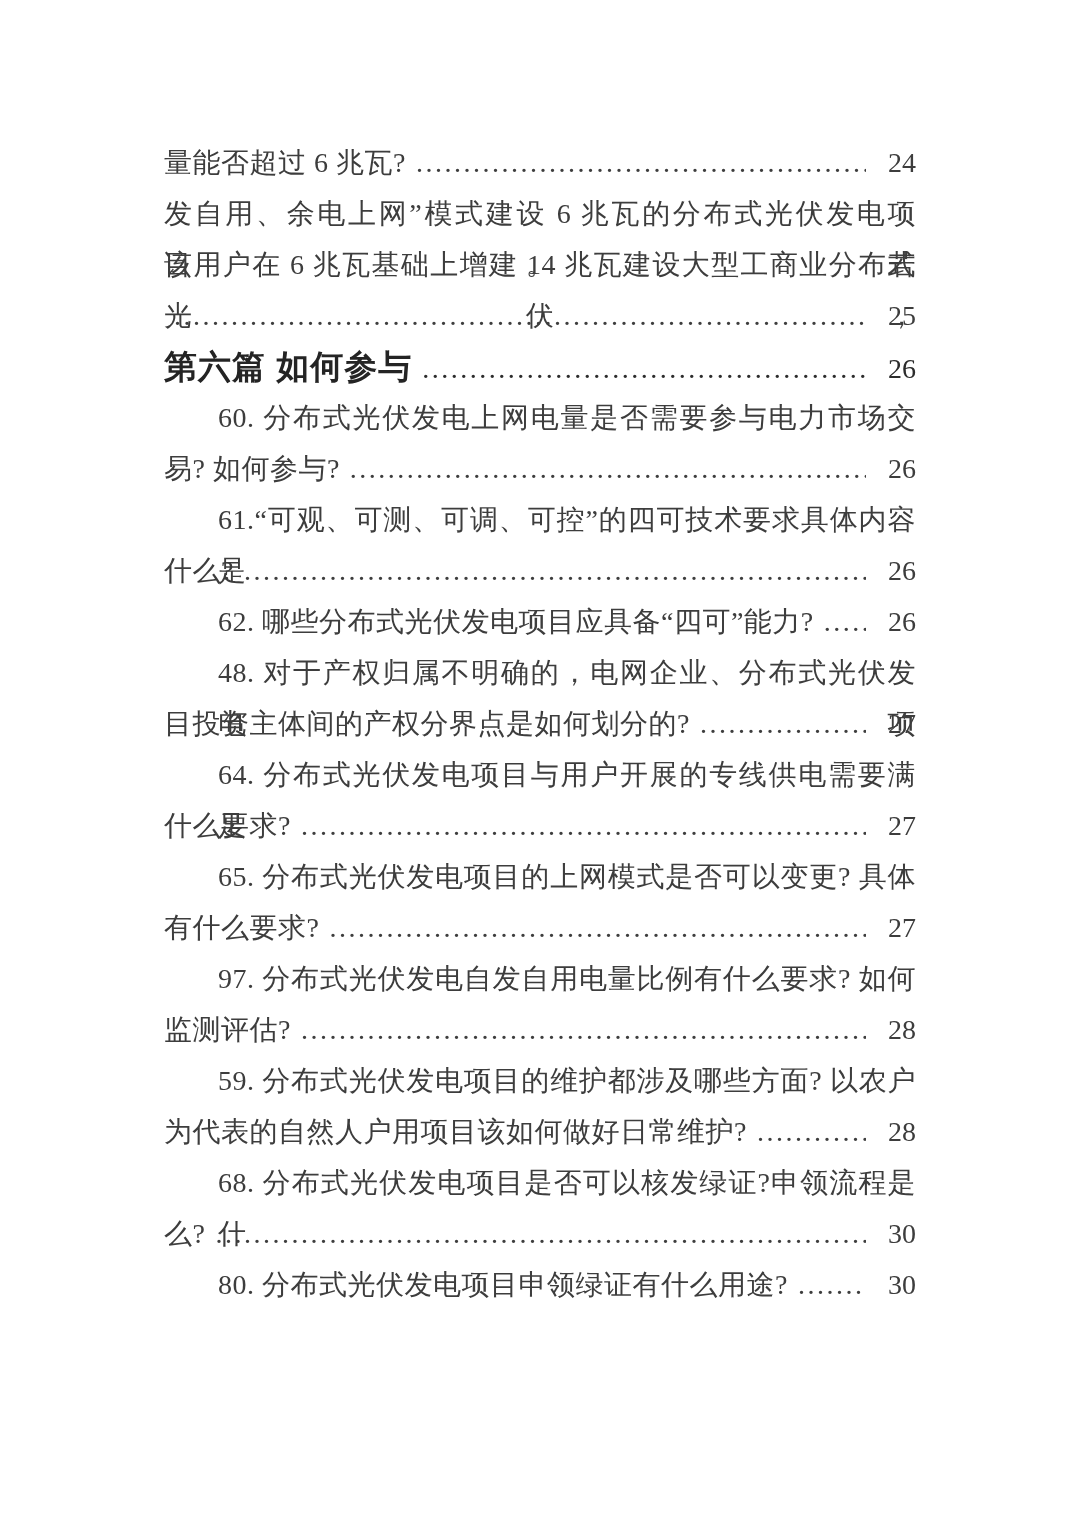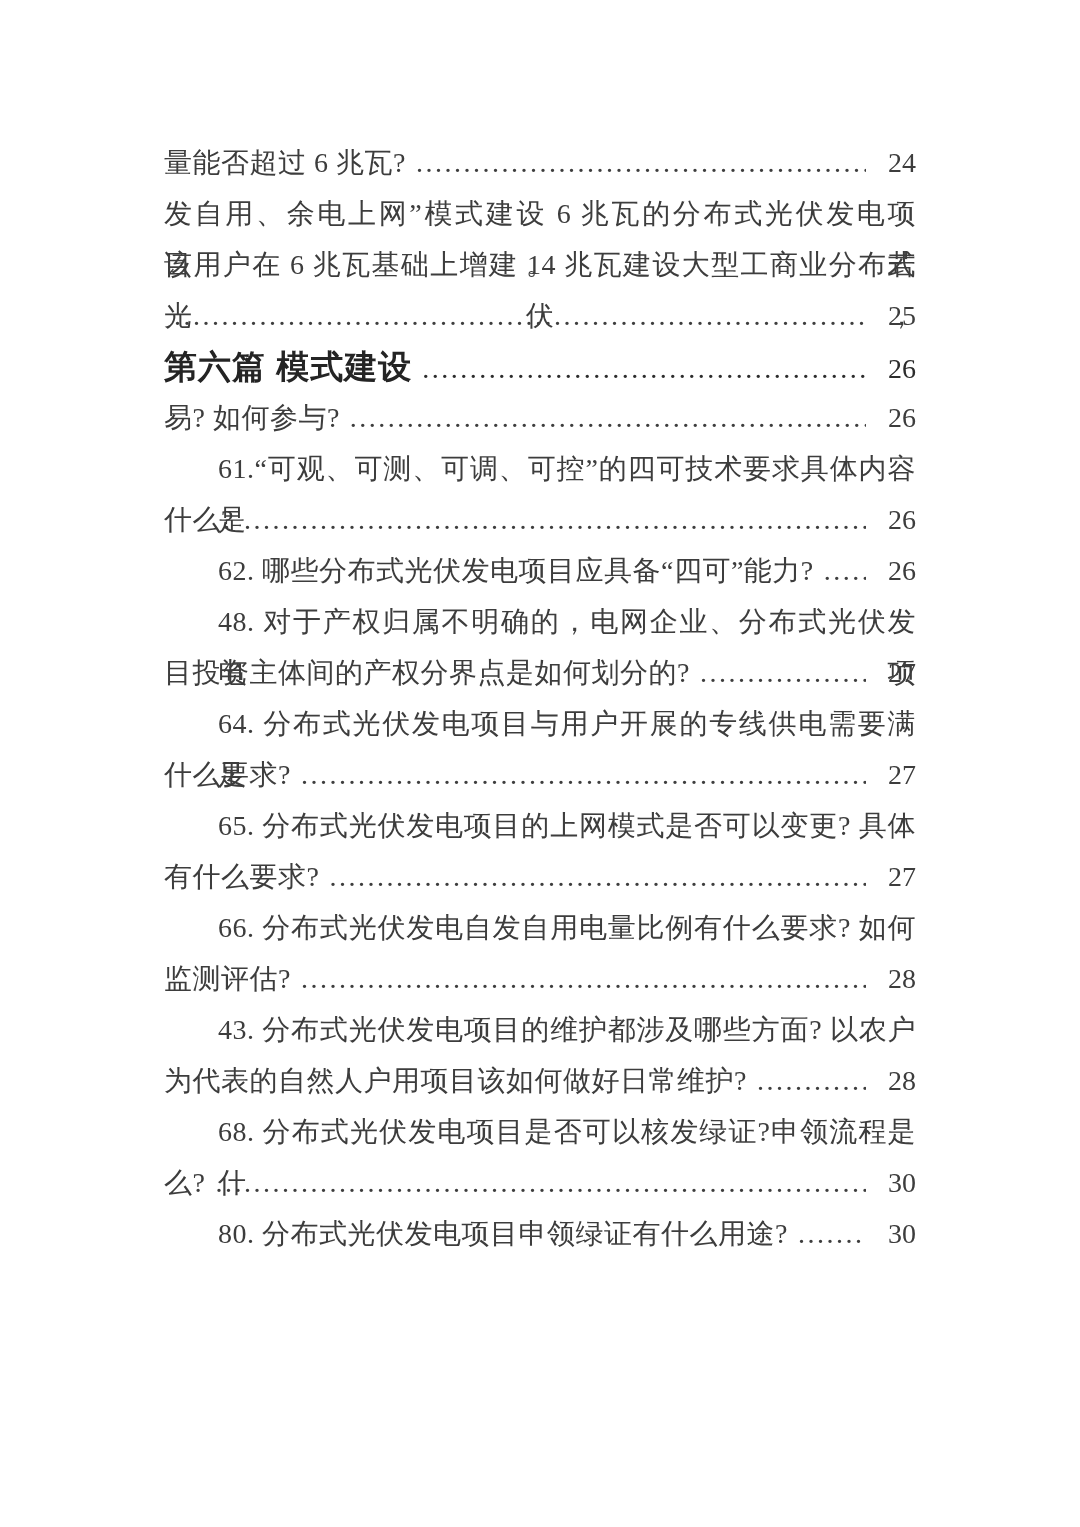--- a/index.html
+++ b/index.html
@@ -87,24 +87,25 @@
         <span class="dots"></span>
         <span class="pg">24</span>
       </div>
       <div class="line full"><span class="txt">发自用、余电上网”模式建设 6 兆瓦的分布式光伏发电项目。若</span></div>
       <div class="line full"><span class="txt">该用户在 6 兆瓦基础上增建 14 兆瓦建设大型工商业分布式光伏，</span></div>
       <div class="line leader">
         <span class="dots"></span>
         <span class="pg">25</span>
       </div>
       <div class="line heading leader">
-        <span class="txt">第六篇 模式建设</span>
+        <span class="txt">第六篇 如何参与</span>
         <span class="dots"></span>
         <span class="pg">26</span>
       </div>
+      <div class="line indent full"><span class="txt">60. 分布式光伏发电上网电量是否需要参与电力市场交</span></div>
       <div class="line leader">
         <span class="txt">易? 如何参与?</span>
         <span class="dots"></span>
         <span class="pg">26</span>
       </div>
       <div class="line indent full"><span class="txt">61.“可观、可测、可调、可控”的四可技术要求具体内容是</span></div>
       <div class="line leader">
         <span class="txt">什么?</span>
         <span class="dots"></span>
         <span class="pg">26</span>
@@ -125,27 +126,27 @@
         <span class="txt">什么要求?</span>
         <span class="dots"></span>
         <span class="pg">27</span>
       </div>
       <div class="line indent full"><span class="txt">65. 分布式光伏发电项目的上网模式是否可以变更? 具体</span></div>
       <div class="line leader">
         <span class="txt">有什么要求?</span>
         <span class="dots"></span>
         <span class="pg">27</span>
       </div>
-      <div class="line indent full"><span class="txt">66. 分布式光伏发电自发自用电量比例有什么要求? 如何</span></div>
+      <div class="line indent full"><span class="txt">97. 分布式光伏发电自发自用电量比例有什么要求? 如何</span></div>
       <div class="line leader">
         <span class="txt">监测评估?</span>
         <span class="dots"></span>
         <span class="pg">28</span>
       </div>
-      <div class="line indent full"><span class="txt">43. 分布式光伏发电项目的维护都涉及哪些方面? 以农户</span></div>
+      <div class="line indent full"><span class="txt">59. 分布式光伏发电项目的维护都涉及哪些方面? 以农户</span></div>
       <div class="line leader">
         <span class="txt">为代表的自然人户用项目该如何做好日常维护?</span>
         <span class="dots"></span>
         <span class="pg">28</span>
       </div>
       <div class="line indent full"><span class="txt">68. 分布式光伏发电项目是否可以核发绿证?申领流程是什</span></div>
       <div class="line leader">
         <span class="txt">么?</span>
         <span class="dots"></span>
         <span class="pg">30</span>

